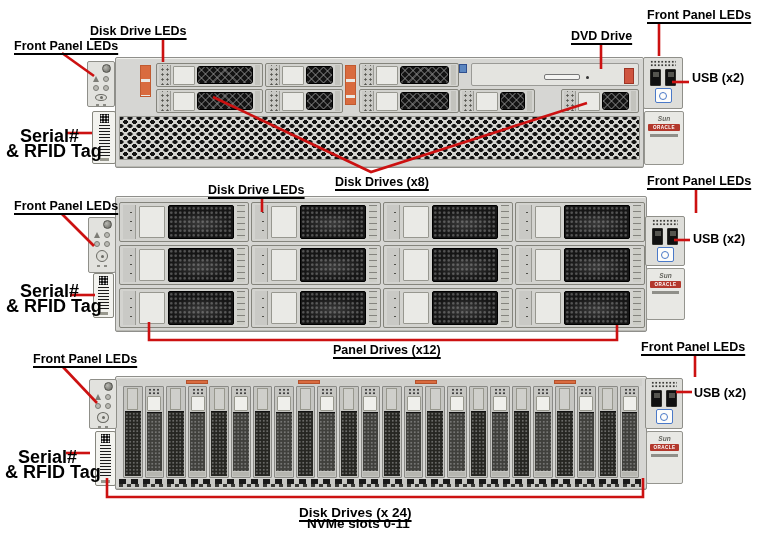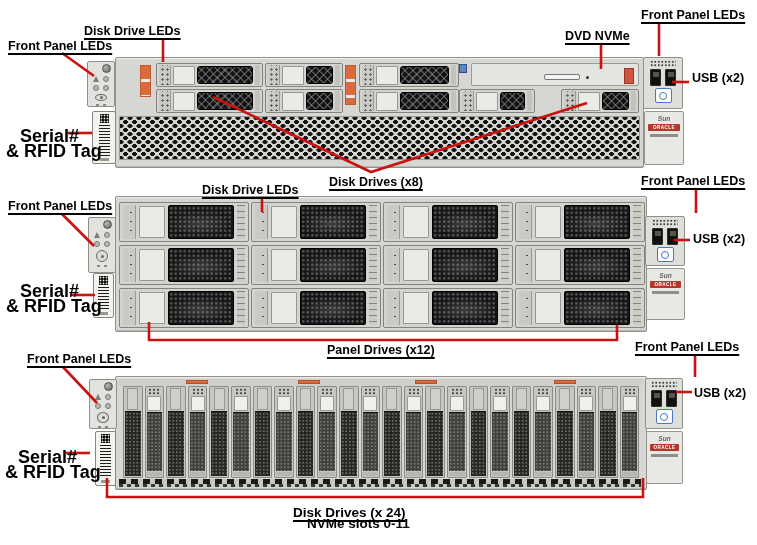--- a/index.html
+++ b/index.html
@@ -3,21 +3,21 @@
 <meta charset="utf-8">
 <style>
   html,body{margin:0;padding:0;background:#fff;}
   .fig{position:relative;width:757px;height:545px;background:#ffffff;overflow:hidden;
        font-family:"Liberation Sans",sans-serif;}
   .abs{position:absolute;box-sizing:border-box;}
   
   .co{position:absolute;font-weight:bold;font-size:12.5px;color:#000;white-space:nowrap;z-index:8;}
   .co.big{font-size:13.5px;}
   .co.ser{font-size:18px;}
-  .u{text-decoration:underline;text-decoration-thickness:1.8px;text-underline-offset:2.5px;}
+  .u{text-decoration:underline;text-decoration-thickness:1.8px;text-underline-offset:2.5px;margin-left:6px;}
   .hdd{position:absolute;font-weight:bold;font-size:12px;color:#000;white-space:pre;z-index:8;}
   
   .chassis{position:absolute;background:#d6d6d3;border:1px solid #8f8f8b;border-radius:2px;
            box-shadow:inset 0 1px 0 #f0f0ec, inset 0 -1px 0 #b9b9b3;z-index:2;}
   .grille{background-color:#d4d4d0;
           background-image:radial-gradient(#141414 2.1px,transparent 2.6px),
                            radial-gradient(#141414 2.1px,transparent 2.6px);
           background-size:9px 8px;background-position:1px 1px,5.5px 5px;
           border:1px solid #9a9a94;border-radius:1px;}
   
@@ -106,21 +106,21 @@
   .mbar{width:75%;height:2.5px;background:#8f8f89;margin-top:1px;}
   svg.lines{position:absolute;left:0;top:0;z-index:7;pointer-events:none;}
 </style>
 </head>
 <body>
 
 <div class="fig">
 
   <div class="co u" style="left:84px;top:24px;">Disk Drive LEDs</div>
   <div class="co u" style="left:8px;top:39px;">Front Panel LEDs</div>
-  <div class="co u" style="left:565px;top:29px;">DVD NVMe</div>
+  <div class="co u" style="left:565px;top:29px;">DVD Drive</div>
   <div class="co u" style="left:641px;top:8px;">Front Panel LEDs</div>
   <div class="co" style="left:692px;top:71px;">USB (x2)</div>
   <div class="co ser" style="left:20px;top:126px;">Serial#</div>
   <div class="co ser" style="left:6px;top:141px;">&amp; RFID Tag</div>
   <div class="co u" style="left:329px;top:175px;">Disk Drives (x8)</div>
 
   <div class="co u" style="left:202px;top:183px;">Disk Drive LEDs</div>
   <div class="co u" style="left:8px;top:199px;">Front Panel LEDs</div>
   <div class="co u" style="left:641px;top:174px;">Front Panel LEDs</div>
   <div class="co" style="left:693px;top:232px;">USB (x2)</div>

